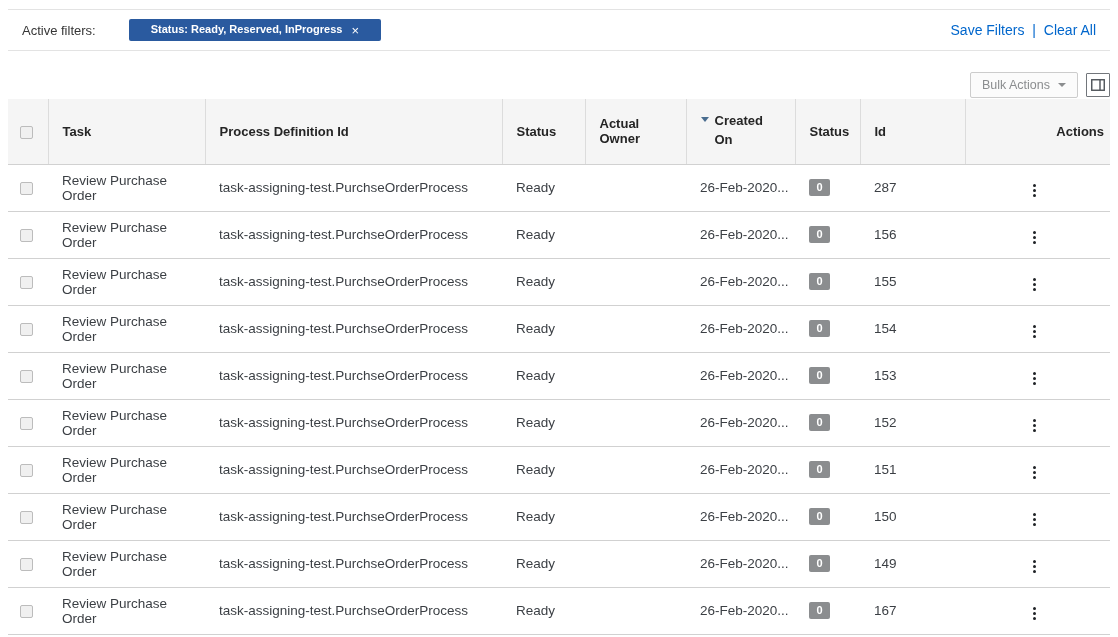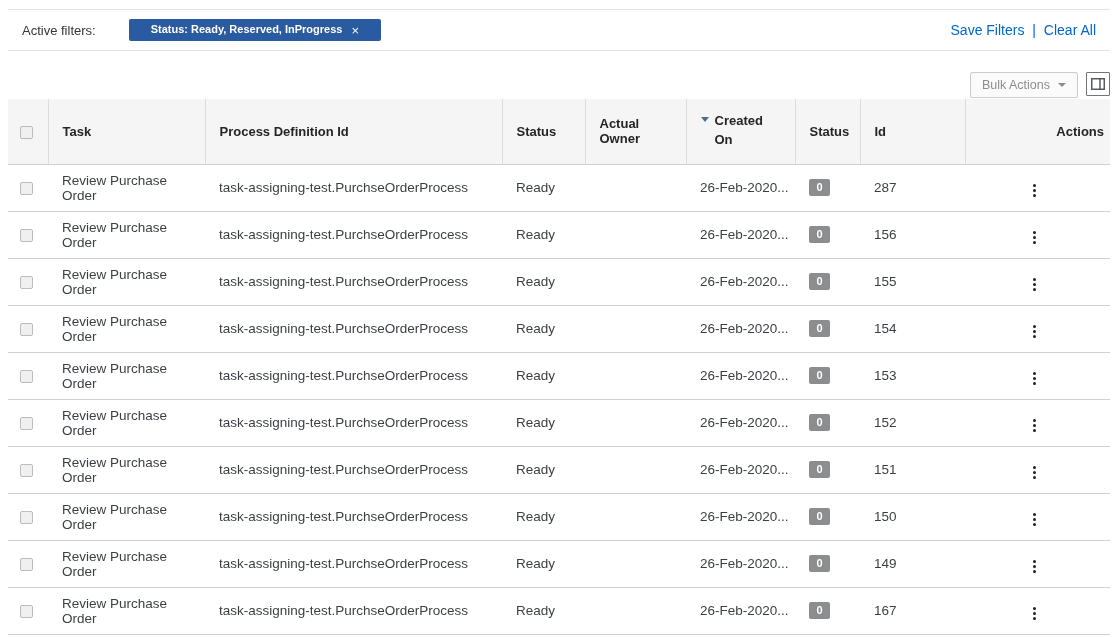--- a/index.html
+++ b/index.html
@@ -27,21 +27,21 @@
     background:var(--chip-bg);color:#fff;font-size:11px;font-weight:700;
     padding:4px 22px;border-radius:2px;display:inline-flex;align-items:center;gap:9px;
     cursor:pointer;line-height:1.2;
   }
   .chip-close{font-size:13px;font-weight:400;line-height:1;cursor:pointer;}
   .filter-links{margin-left:auto;font-size:14px;}
   .filter-links a{color:var(--link);text-decoration:none;cursor:pointer;}
   .filter-links .sep{color:var(--link);margin:0 4px;}
 
   
-  .toolbar{display:flex;justify-content:flex-end;gap:8px;margin:21px 0 0;}
+  .toolbar{display:flex;justify-content:flex-end;align-items:center;gap:8px;margin:21px 0 0;}
   .bulk-btn{
     height:26px;padding:0 11px;background:#fbfbfb;border:1px solid #ccc;border-radius:2px;
     color:#8b8d8f;font-size:12.5px;display:inline-flex;align-items:center;gap:8px;
     font-family:inherit;cursor:default;
   }
   .caret-down{width:0;height:0;border-left:4px solid transparent;border-right:4px solid transparent;border-top:4px solid #8b8d8f;display:inline-block;}
   .col-btn{
     width:24px;height:24px;background:#fff;border:1px solid #72767b;border-radius:1px;
     display:inline-flex;align-items:center;justify-content:center;padding:0;cursor:pointer;
   }

